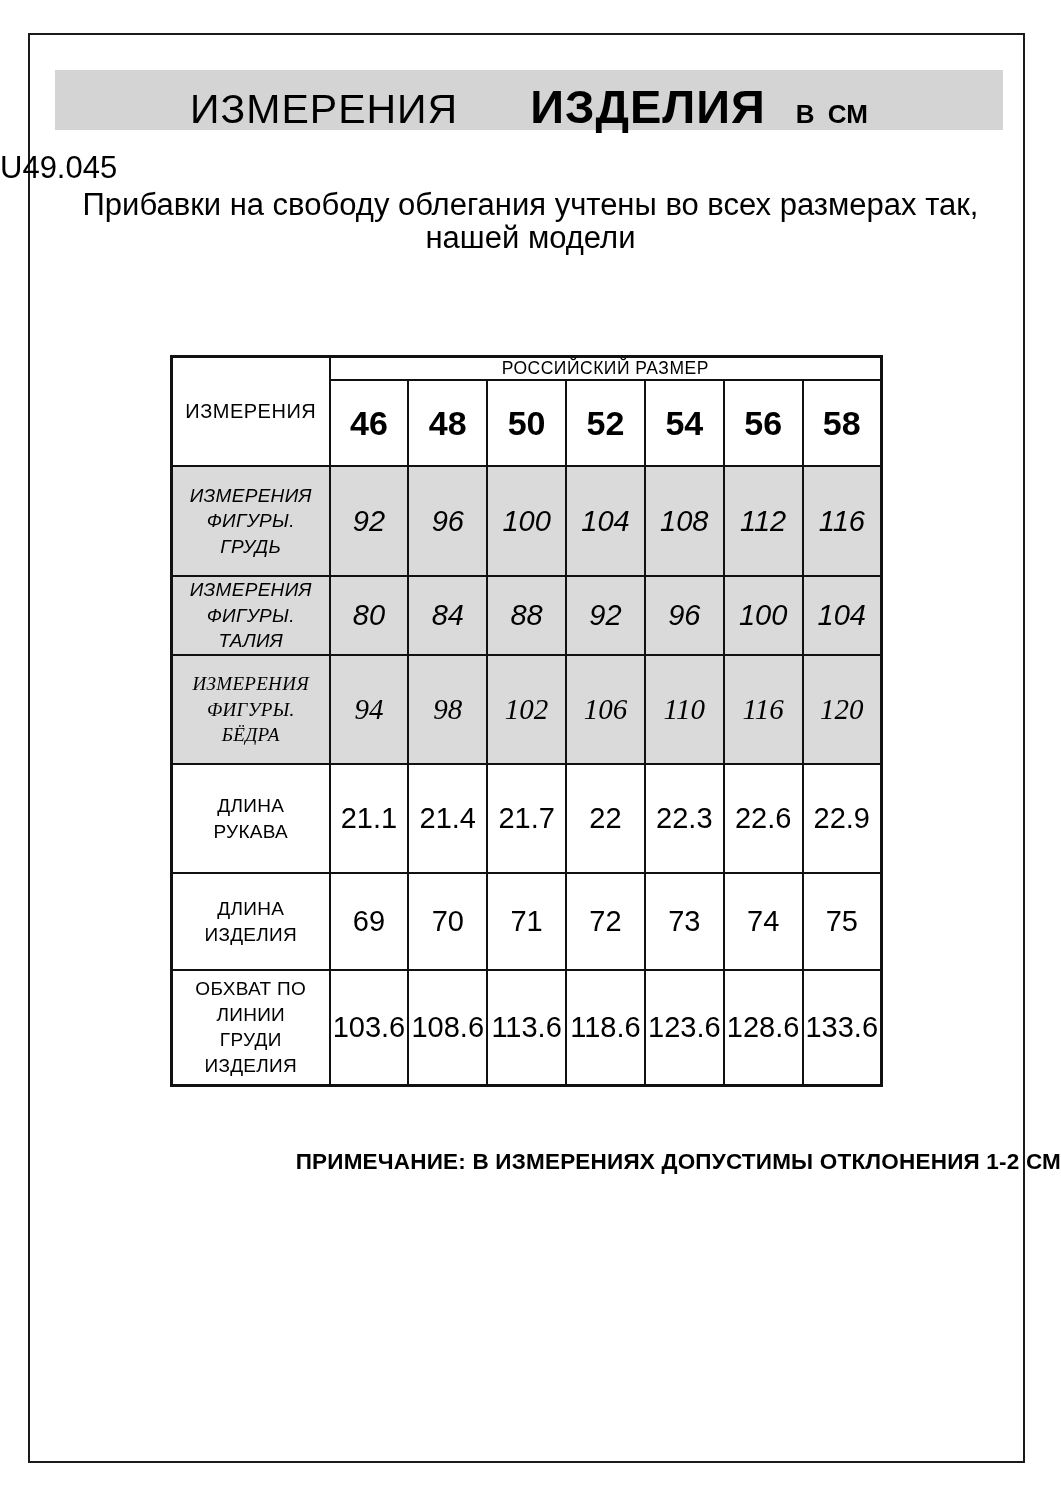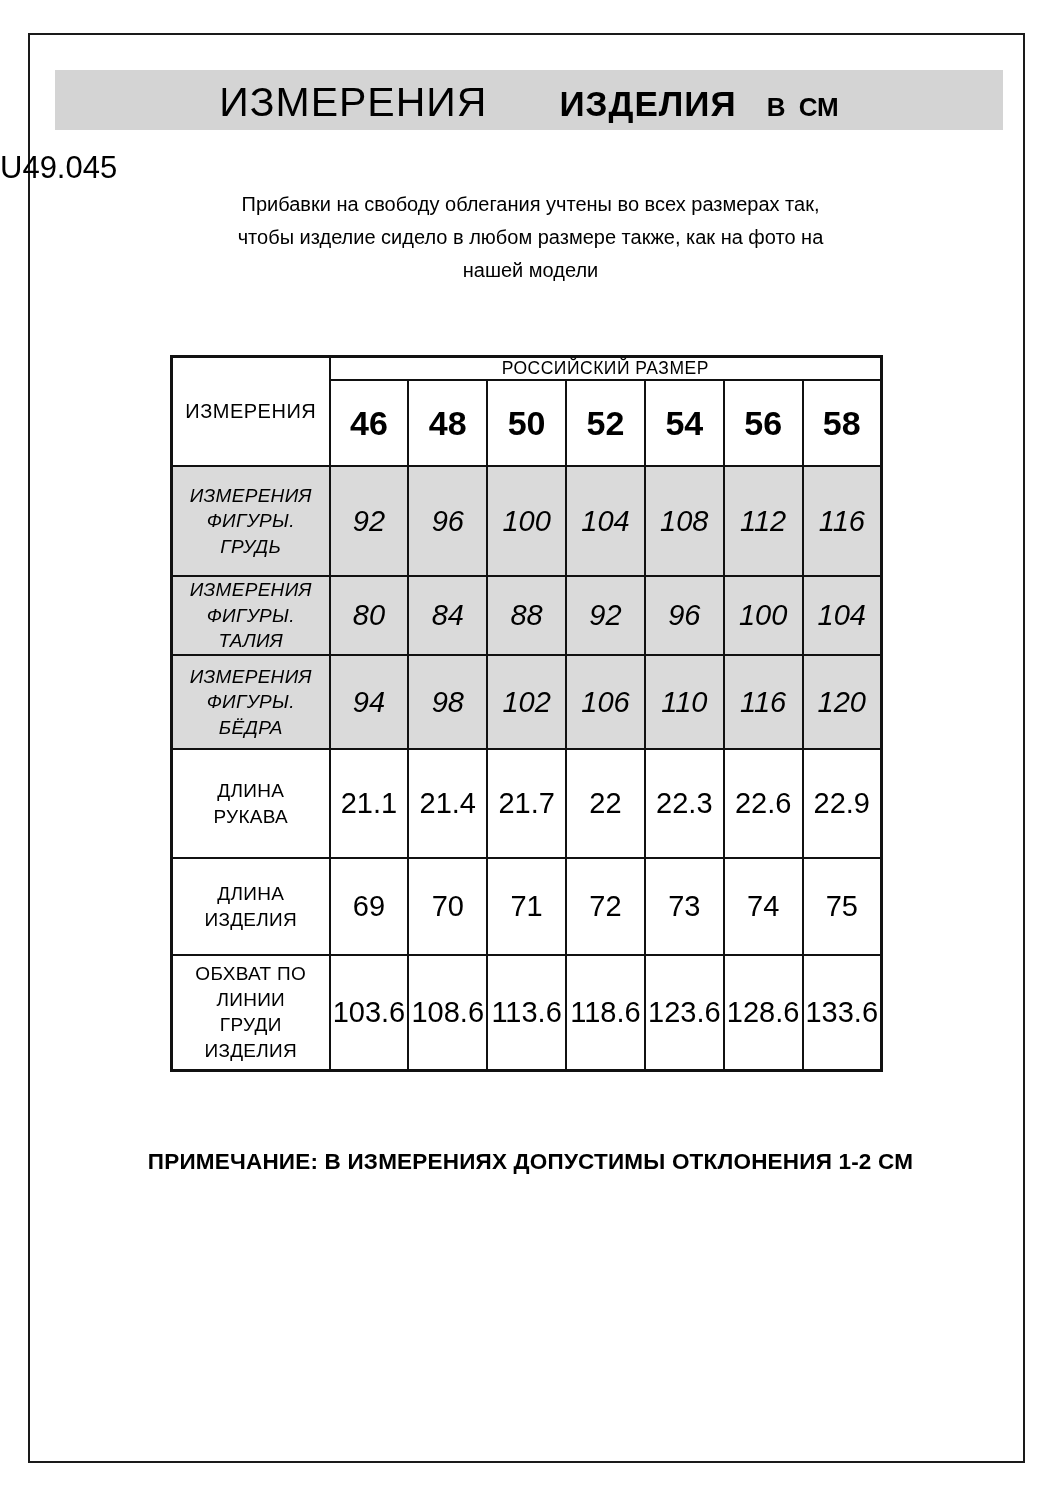--- a/index.html
+++ b/index.html
@@ -18,77 +18,76 @@
     position:absolute;left:28px;top:33px;width:997px;height:1430px;
     border:2px solid var(--frame-border);background:#fff;
   }
   .title-bar{
     position:absolute;left:55px;top:70px;width:948px;height:60px;
     background:var(--title-bar-bg);
     display:flex;justify-content:center;align-items:baseline;
     padding-top:9px;
   }
   .title-part1{font-size:41px;font-weight:400;letter-spacing:1px;}
-  .title-part2{font-size:35px;font-weight:700;margin:0 30px 8px 72px;letter-spacing:1px;}
+  .title-part2{font-size:47px;font-weight:700;margin:0 30px 8px 72px;letter-spacing:1px;}
   .title-unit{font-size:26px;font-weight:700;word-spacing:6px;}
   .article{
     position:absolute;left:0;right:0;top:150px;
     text-align:left;font-size:31px;font-weight:400;
   }
   .subtitle{
     position:absolute;left:0;right:0;top:188px;
-    text-align:center;font-size:20px;line-height:33px;font-weight:400;
+    text-align:center;font-size:31px;line-height:33px;font-weight:400;
   }
   table.size-table{
     position:absolute;left:170px;top:355px;width:713px;
     border-collapse:collapse;table-layout:fixed;
     border:3px solid var(--table-border);
   }
   .size-table td{
     border:2px solid var(--table-border);
     text-align:center;vertical-align:middle;
     overflow:hidden;
   }
   .size-table col.c-label{width:158px;}
   .size-table tr.r-sizehdr{height:22px;}
   .size-table tr.r-sizes{height:86px;}
   .size-table tbody tr:nth-child(3){height:110px;}
   .size-table tbody tr:nth-child(4){height:79px;}
-  .size-table tbody tr:nth-child(5){height:94px;}
+  .size-table tbody tr:nth-child(5){height:109px;font-family:Liberation Serif, serif;}
   .size-table tbody tr:nth-child(6){height:109px;}
   .size-table tbody tr:nth-child(7){height:97px;}
   .size-table tbody tr:nth-child(8){height:115px;}
   td.corner{font-size:20px;letter-spacing:0.5px;}
   td.size-hdr{font-size:17.5px;letter-spacing:0.5px;}
   td.size-cell{font-size:34px;font-weight:700;}
   td.row-label{font-size:19px;padding:0 10px;line-height:1.35;letter-spacing:0.3px;}
   td.value-cell{font-size:29px;}
   tr.shaded td{background:var(--shaded-row-bg);}
   tr.shaded td.row-label, tr.shaded td.value-cell{font-style:italic;}
   .note{
     position:absolute;left:0;right:0;top:1149px;
-    text-align:center;font-size:22.5px;font-weight:700;letter-spacing:0.2px;
+    text-align:right;font-size:22.5px;font-weight:700;letter-spacing:0.2px;
   }
 </style>
 </head>
 <body>
 
 <div class="frame"></div>
 
 <div class="title-bar">
   <span class="title-part1">ИЗМЕРЕНИЯ</span>
   <span class="title-part2">ИЗДЕЛИЯ</span>
   <span class="title-unit">В СМ</span>
 </div>
 
 <div class="article">U49.045</div>
 
 <div class="subtitle" id="subtitle">
     <div>Прибавки на свободу облегания учтены во всех размерах так,</div>
-    <div>чтобы изделие сидело в любом размере также, как на фото на</div>
     <div>нашей модели</div>
   </div>
 
 <table class="size-table">
   <colgroup>
     <col class="c-label">
     <col>
       <col>
       <col>
       <col>

